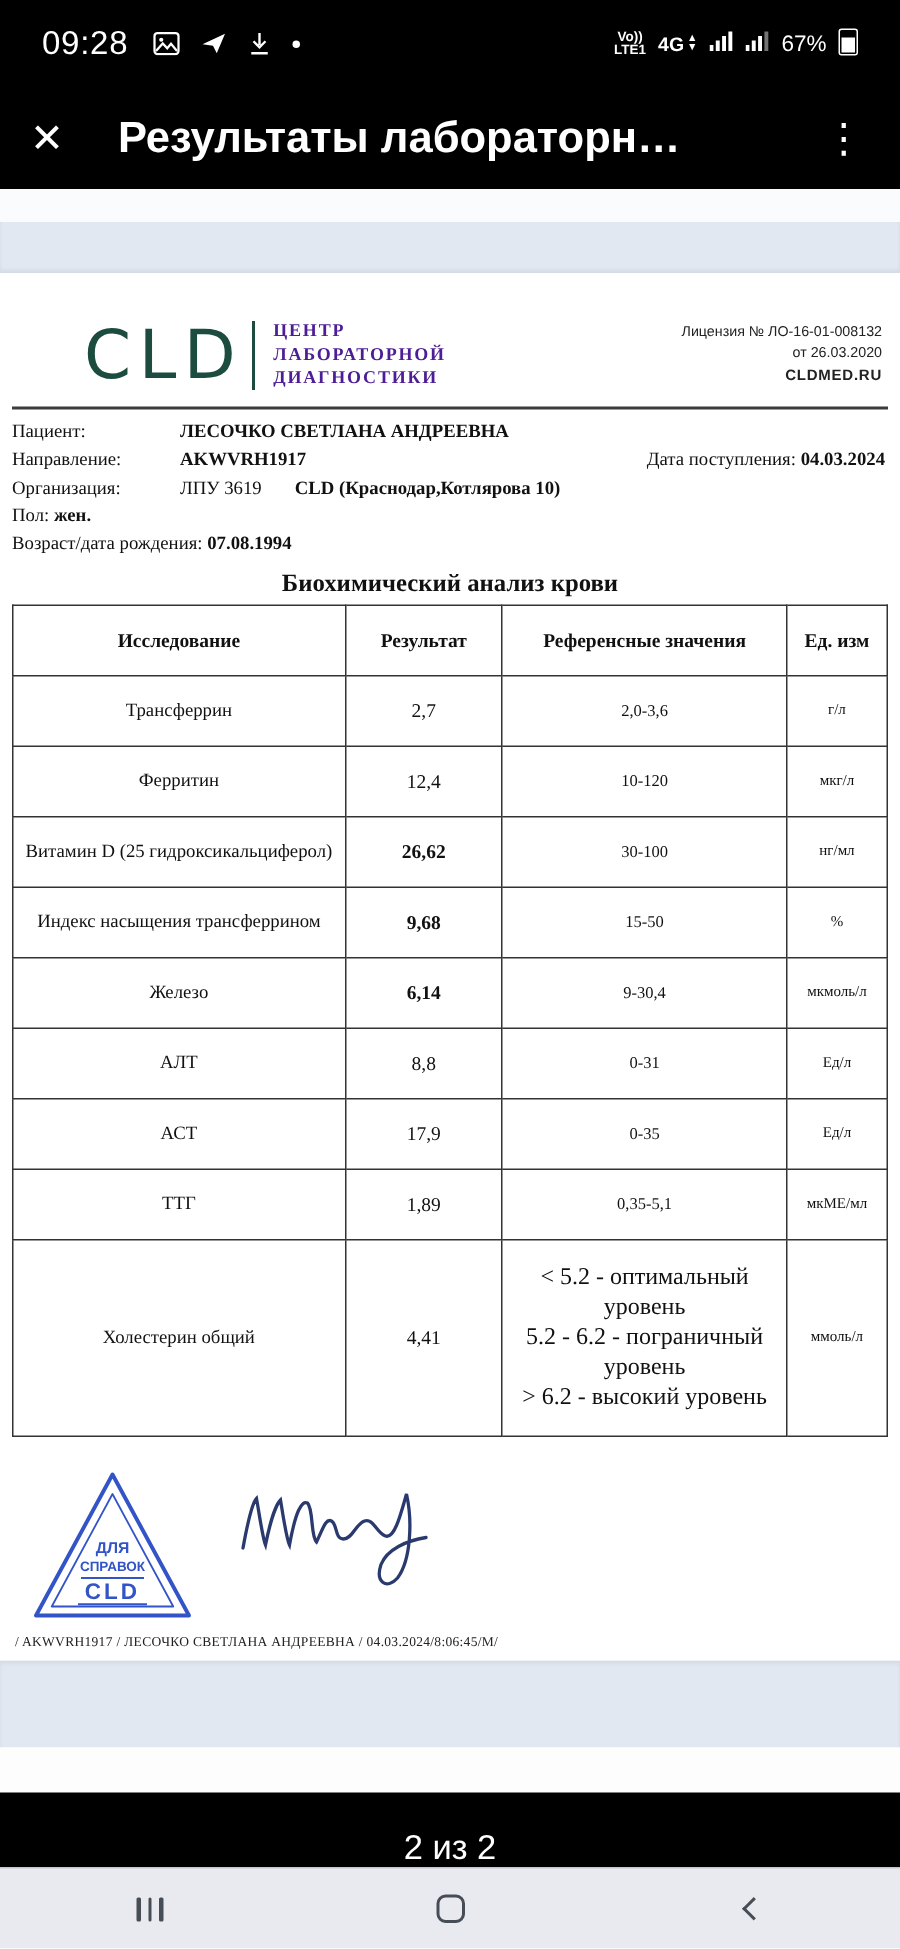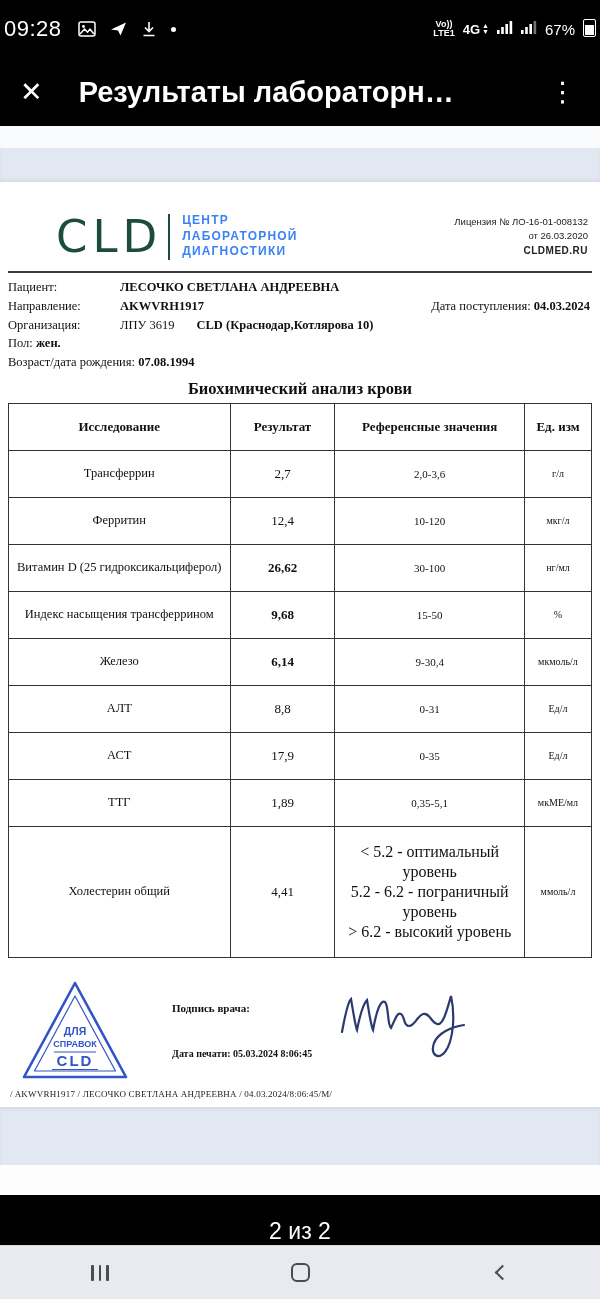--- a/index.html
+++ b/index.html
@@ -7,21 +7,21 @@
   body {
     font-family: "Liberation Sans", sans-serif;
     background: #ffffff;
     display: flex; flex-direction: column;
     overflow: hidden;
   }
 
   
   .status-bar {
     height: 58px; background: #000; color: #fff;
-    display: flex; align-items: center; padding: 0 4px; flex: none;
+    display: flex; align-items: center; padding: 0 28px; flex: none;
   }
   .sb-time { font-size: 22px; font-weight: 400; letter-spacing: .5px; }
   .sb-left-icons { display: flex; align-items: center; gap: 14px; margin-left: 16px; }
   .sb-left-icons svg { display: block; }
   .sb-dot { width: 5px; height: 5px; background: #fff; border-radius: 50%; }
   .sb-right { margin-left: auto; display: flex; align-items: center; gap: 8px; }
   .sb-volte { display: flex; flex-direction: column; align-items: center; line-height: 1.05; }
   .sb-volte span { font-size: 9px; font-weight: 700; }
   .sb-4g { display: flex; align-items: center; gap: 2px; }
   .sb-4g .g { font-size: 13px; font-weight: 700; }
@@ -54,21 +54,21 @@
     flex: 1; background: #fff; padding: 0 8px;
     display: flex; flex-direction: column; min-height: 0;
     font-family: "Liberation Serif", serif; color: #111;
   }
 
   
   .logo-row { display: flex; align-items: center; margin-top: 28px; }
   .logo-mark { font-family: "DejaVu Sans", sans-serif; font-size: 45px; letter-spacing: 5px;
                color: #1b4c3f; margin-left: 48px; font-weight: 400; }
   .logo-sep { width: 2px; height: 46px; background: #1b4c3f; margin: 0 12px 0 6px; }
-  .logo-name { color: #3b82f6; font-family: Liberation Sans, sans-serif;
+  .logo-name { color: #4c1d95; font-family: Liberation Serif, serif;
                font-size: 12px; font-weight: 700; letter-spacing: 1.2px; line-height: 1.3; }
   .license { margin-left: auto; text-align: right; font-family: "Liberation Sans", sans-serif;
              font-size: 9.5px; color: #222; line-height: 1.5; margin-right: 4px; }
   .license .lic-site { font-weight: 700; font-size: 10px; letter-spacing: .5px; }
   .rule { border: none; border-top: 2px solid #3c3c3c; margin: 8px 0 5px; }
 
   
   .info { font-size: 12.5px; line-height: 1.5; }
   .info-row { display: flex; align-items: baseline; }
   .lbl { font-weight: 400; }
@@ -334,24 +334,20 @@
       <svg class="stamp" width="114" height="106" viewBox="0 0 114 106">
         <path d="M57 5 L6 99 L108 99 Z" fill="none" stroke="#3354c6" stroke-width="2.6" stroke-linejoin="round"></path>
         <path d="M57 18 L16.5 93 L97.5 93 Z" fill="none" stroke="#3354c6" stroke-width="1.2" stroke-linejoin="round"></path>
         <text x="57" y="57" text-anchor="middle" font-family="Liberation Sans, sans-serif" font-size="10.5" font-weight="bold" fill="#3354c6">ДЛЯ</text>
         <text x="57" y="69" text-anchor="middle" font-family="Liberation Sans, sans-serif" font-size="9" font-weight="bold" fill="#3354c6">СПРАВОК</text>
         <line x1="36" y1="74" x2="78" y2="74" stroke="#3354c6" stroke-width="1.2"></line>
         <text x="57" y="88" text-anchor="middle" font-family="Liberation Sans, sans-serif" font-size="15" font-weight="bold" letter-spacing="2" fill="#3354c6">CLD</text>
         <line x1="34" y1="91.5" x2="80" y2="91.5" stroke="#3354c6" stroke-width="1.2"></line>
       </svg>
 
-      <div class="sign-mid">
-        <div class="sign-label">Подпись врача:</div>
-        <div class="print-date">Дата печати: 05.03.2024 8:06:45</div>
-      </div>
 
       <svg class="signature" width="140" height="85" viewBox="0 0 140 85">
         <path d="M8 52 C12 30 15 21 17 19 C19 30 21 45 23 50
                  C27 30 31 22 33 20 C35 32 37 46 39 50
                  C43 28 47 20 51 22 C55 26 53 44 57 48
                  C61 40 63 32 67 34 C71 36 69 46 75 46
                  C81 46 83 36 89 34 C95 32 97 42 103 44
                  C109 46 113 30 117 16
                  C121 34 120 60 111 72 C104 80 96 75 100 63
                  C104 53 117 47 130 45" fill="none" stroke="#2a3a6e" stroke-width="2.2" stroke-linecap="round"></path>

